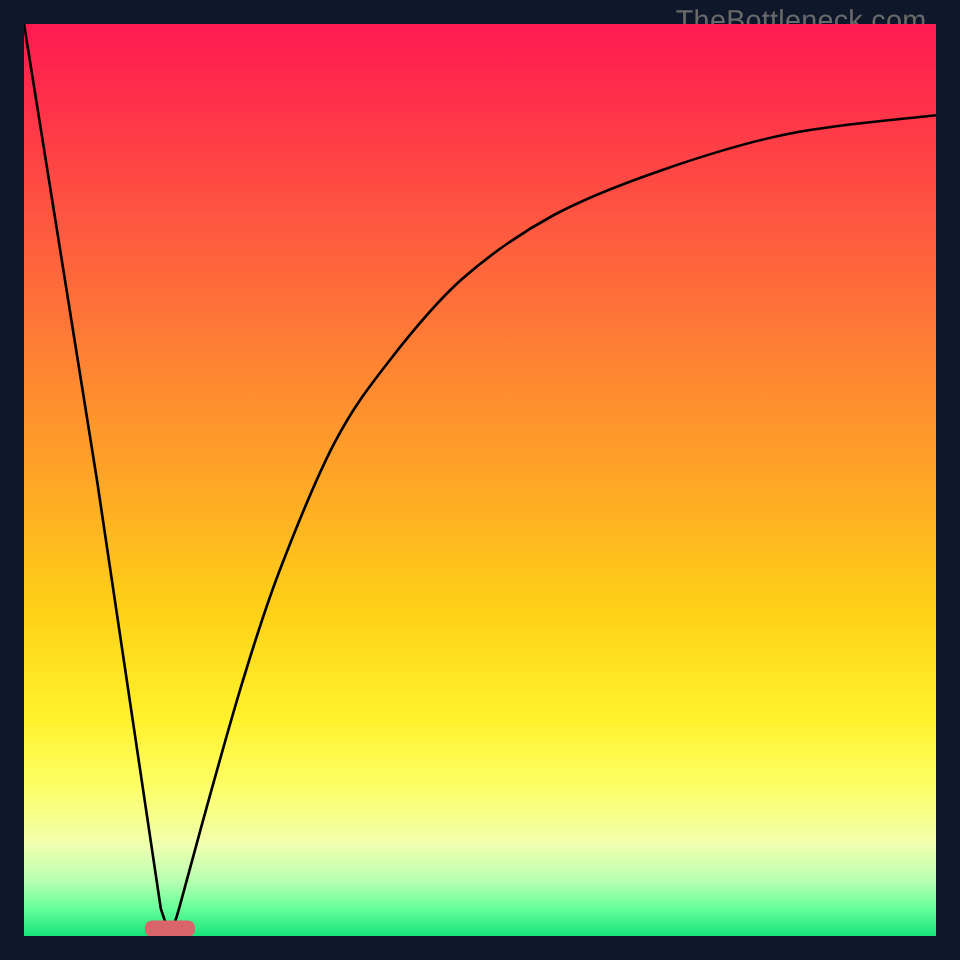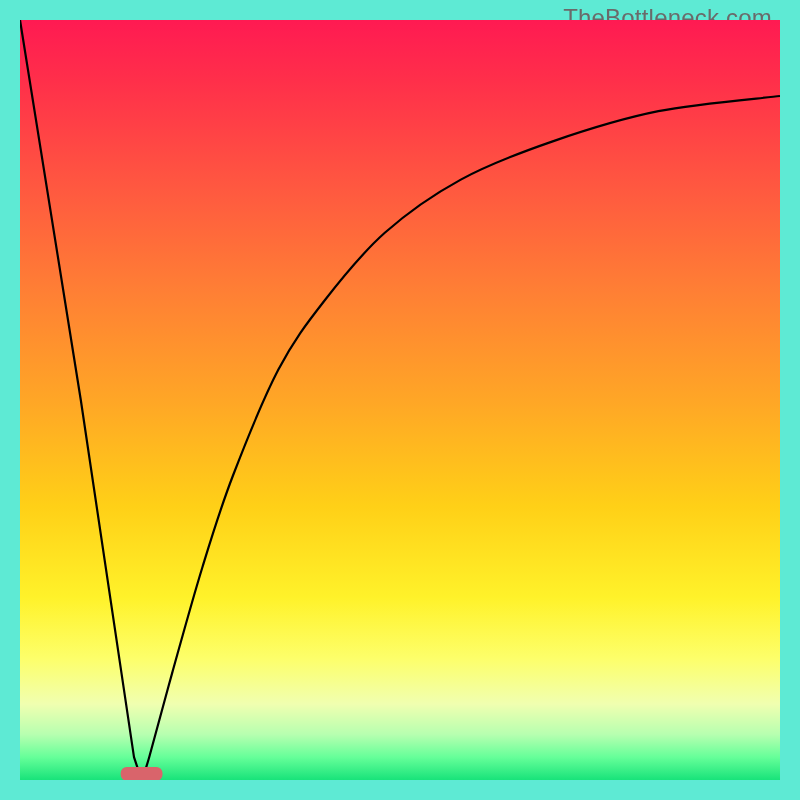--- a/index.html
+++ b/index.html
@@ -8,21 +8,21 @@
     width: 800px;
     height: 800px;
     overflow: hidden;
     background: #000;
     font-family: Arial, Helvetica, sans-serif;
   }
   .frame {
     position: relative;
     width: 800px;
     height: 800px;
-    background: #5eead4;
+    background: #0f172a;
   }
   .plot-area {
     position: absolute;
     left: 20px;
     top: 20px;
     width: 760px;
     height: 760px;
     overflow: hidden;
   }
   .gradient-bg {

